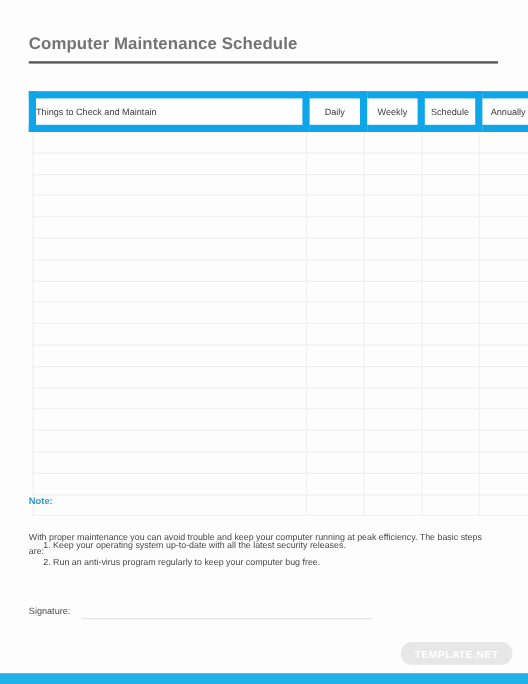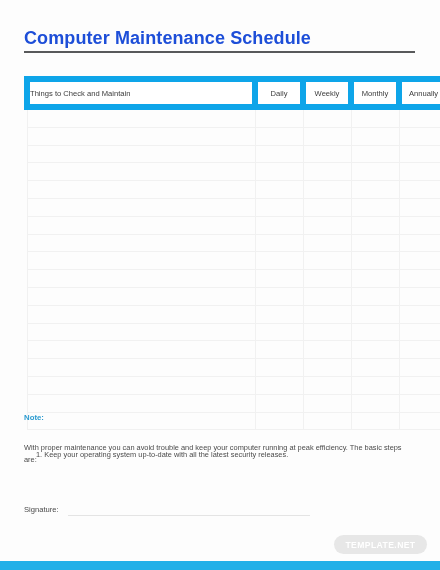--- a/index.html
+++ b/index.html
@@ -19,23 +19,23 @@
     position: absolute;
     inset: 0;
     background: #fdfdfd;
   }
 
   
   .title {
     position: absolute;
     left: 24px;
     top: 28px;
-    font-size: 18px;
+    font-size: 14px;
     font-weight: bold;
-    color: #1d4ed8;
+    color: #737373;
     letter-spacing: 0.1px;
     white-space: nowrap;
   }
   .title-rule {
     position: absolute;
     left: 24px;
     top: 51px;
     width: 391px;
     height: 2px;
     background: #58595b;
@@ -157,21 +157,21 @@
 
   <div class="title-rule"></div>
 
   <div class="table-wrap">
     <table class="sched">
       <thead>
         <tr>
           <th class="col-things" style="width:222px">Things to Check and Maintain</th>
           <th class="col-period" style="width:42px">Daily</th>
           <th class="col-period" style="width:42px">Weekly</th>
-          <th class="col-period" style="width:42px">Monthly</th>
+          <th class="col-period" style="width:42px">Schedule</th>
           <th class="col-period" style="width:43px">Annually</th>
         </tr>
       </thead>
       <tbody id="sched-body">
           <tr>
             <td style="width: 222px;"></td>
             <td style="width: 42px;"></td>
             <td style="width: 42px;"></td>
             <td style="width: 42px;"></td>
             <td style="width: 43px;"></td>
@@ -298,20 +298,21 @@
         </tbody>
     </table>
   </div>
 
   <div class="note-label">Note:</div>
 
   <div class="note-body">With proper maintenance you can avoid trouble and keep your computer running at peak efficiency. The basic steps are:</div>
 
   <div class="note-list" id="note-list">
       <div>1. Keep your operating system up-to-date with all the latest security releases.</div>
+      <div>2. Run an anti-virus program regularly to keep your computer bug free.</div>
     </div>
 
   <div class="sig-label">Signature:</div>
 
   <div class="sig-rule"></div>
 
   <div class="watermark">TEMPLATE.NET</div>
 
   <div class="footer-bar"></div>
 

